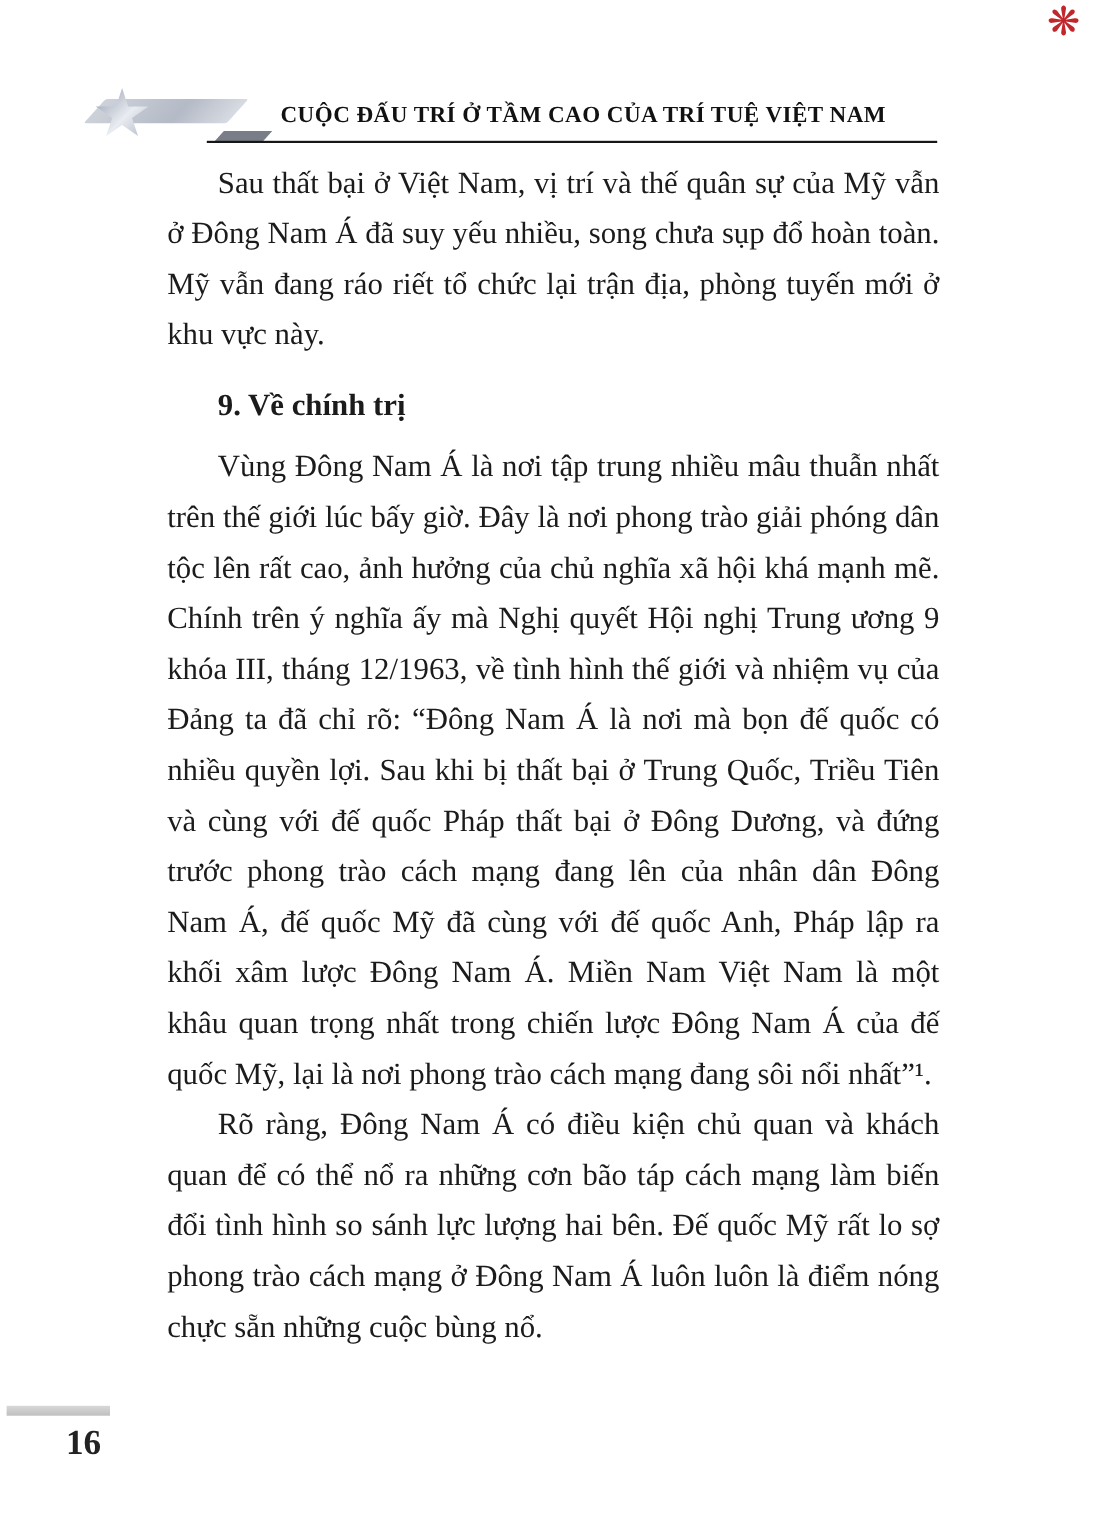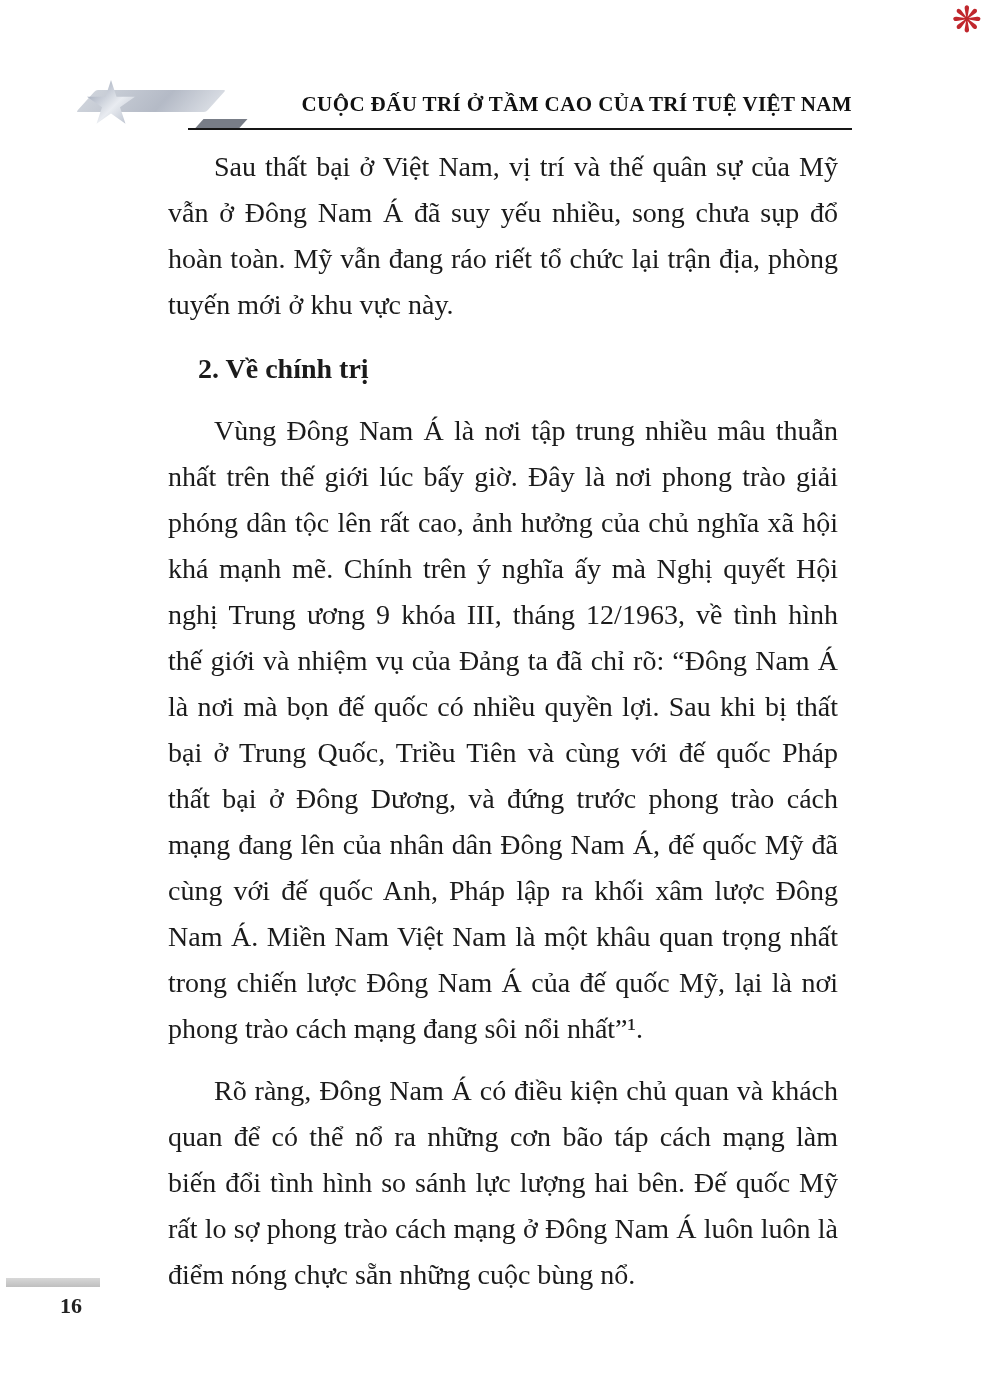--- a/index.html
+++ b/index.html
@@ -67,21 +67,21 @@
     width: 44px;
     height: 10px;
     background: #787d87;
     transform: skewX(-42deg);
   }
   .header-title {
     position: absolute;
     left: 195px;
     right: 0;
     top: 8px;
-    text-align: right;
+    text-align: left;
     font-weight: bold;
     font-size: 21px;
     letter-spacing: 0.4px;
     color: #111111;
     white-space: nowrap;
   }
   .header-rule {
     position: absolute;
     left: 128px;
     right: 0;
@@ -91,21 +91,21 @@
   }
 
   
   .page-main {
     margin: 18px 146px 0 152px;
     font-size: 28px;
     line-height: 46px;
     text-align: justify;
   }
   .page-main p {
-    margin: 16px;
+    margin: 0;
     text-indent: 46px;
   }
   .section-heading {
     margin: 18px 0 10px;
     font-size: 28px;
     font-weight: bold;
     text-indent: 46px;
   }
 
   
@@ -136,21 +136,21 @@
     width: 200px;
   }
   .page-bar {
     width: 94px;
     height: 9px;
     margin-left: 6px;
     background: linear-gradient(180deg, #d8d8d8, #bfbfbf);
   }
   .page-number {
     margin: 6px 0 0 60px;
-    font-size: 22px;
+    font-size: 32px;
     font-weight: bold;
     color: #222222;
   }
 </style>
 </head>
 <body>
 
 <div class="page">
 
   <div class="corner-icon">❋</div>
@@ -161,21 +161,21 @@
       <div class="orn-star"></div>
       <div class="orn-dash"></div>
     </div>
     <div class="header-title">CUỘC ĐẤU TRÍ Ở TẦM CAO CỦA TRÍ TUỆ VIỆT NAM</div>
     <div class="header-rule"></div>
   </header>
 
   <main class="page-main">
     <p class="body-para">Sau thất bại ở Việt Nam, vị trí và thế quân sự của Mỹ vẫn ở Đông Nam Á đã suy yếu nhiều, song chưa sụp đổ hoàn toàn. Mỹ vẫn đang ráo riết tổ chức lại trận địa, phòng tuyến mới ở khu vực này.</p>
 
-    <h3 class="section-heading">2. Về chính trị</h3>
+    <h3 class="section-heading">9. Về chính trị</h3>
 
     <p class="body-para">Vùng Đông Nam Á là nơi tập trung nhiều mâu thuẫn nhất trên thế giới lúc bấy giờ. Đây là nơi phong trào giải phóng dân tộc lên rất cao, ảnh hưởng của chủ nghĩa xã hội khá mạnh mẽ. Chính trên ý nghĩa ấy mà Nghị quyết Hội nghị Trung ương 9 khóa III, tháng 12/1963, về tình hình thế giới và nhiệm vụ của Đảng ta đã chỉ rõ: “Đông Nam Á là nơi mà bọn đế quốc có nhiều quyền lợi. Sau khi bị thất bại ở Trung Quốc, Triều Tiên và cùng với đế quốc Pháp thất bại ở Đông Dương, và đứng trước phong trào cách mạng đang lên của nhân dân Đông Nam Á, đế quốc Mỹ đã cùng với đế quốc Anh, Pháp lập ra khối xâm lược Đông Nam Á. Miền Nam Việt Nam là một khâu quan trọng nhất trong chiến lược Đông Nam Á của đế quốc Mỹ, lại là nơi phong trào cách mạng đang sôi nổi nhất”¹.</p>
 
     <p class="body-para">Rõ ràng, Đông Nam Á có điều kiện chủ quan và khách quan để có thể nổ ra những cơn bão táp cách mạng làm biến đổi tình hình so sánh lực lượng hai bên. Đế quốc Mỹ rất lo sợ phong trào cách mạng ở Đông Nam Á luôn luôn là điểm nóng chực sẵn những cuộc bùng nổ.</p>
 
   </main>
 
   <footer class="page-footer">
     <div class="page-bar"></div>
     <div class="page-number">16</div>

